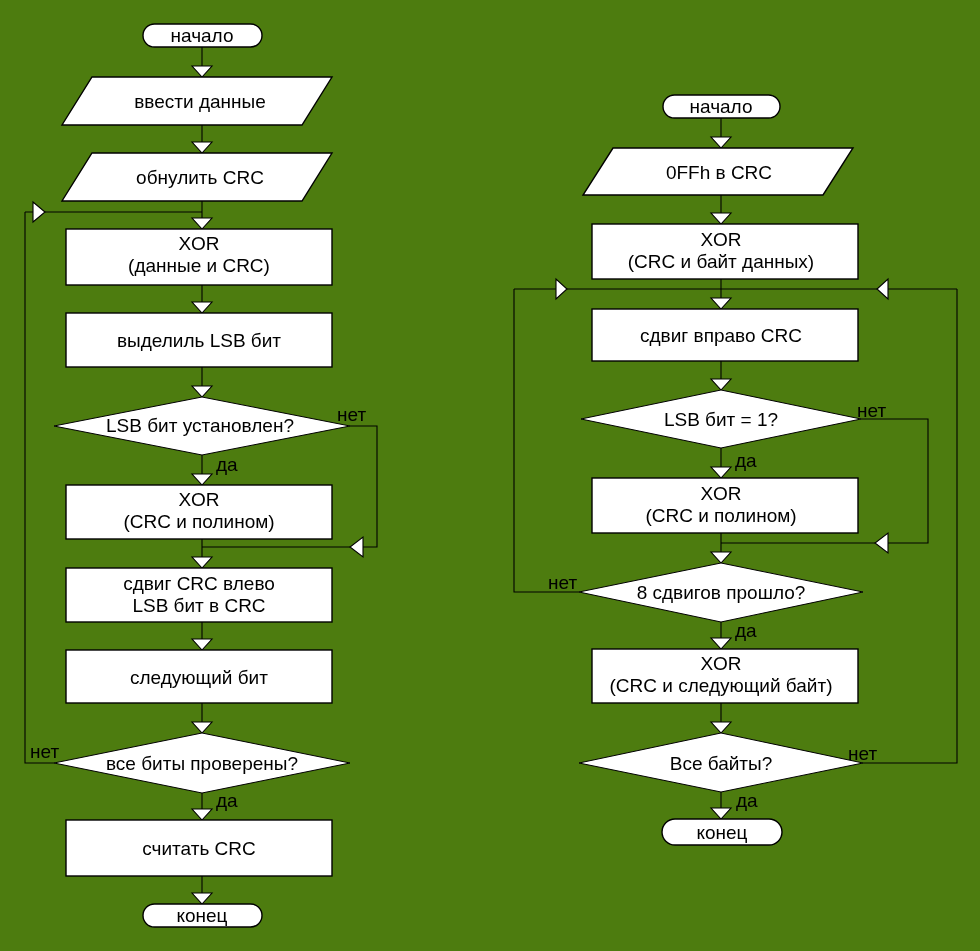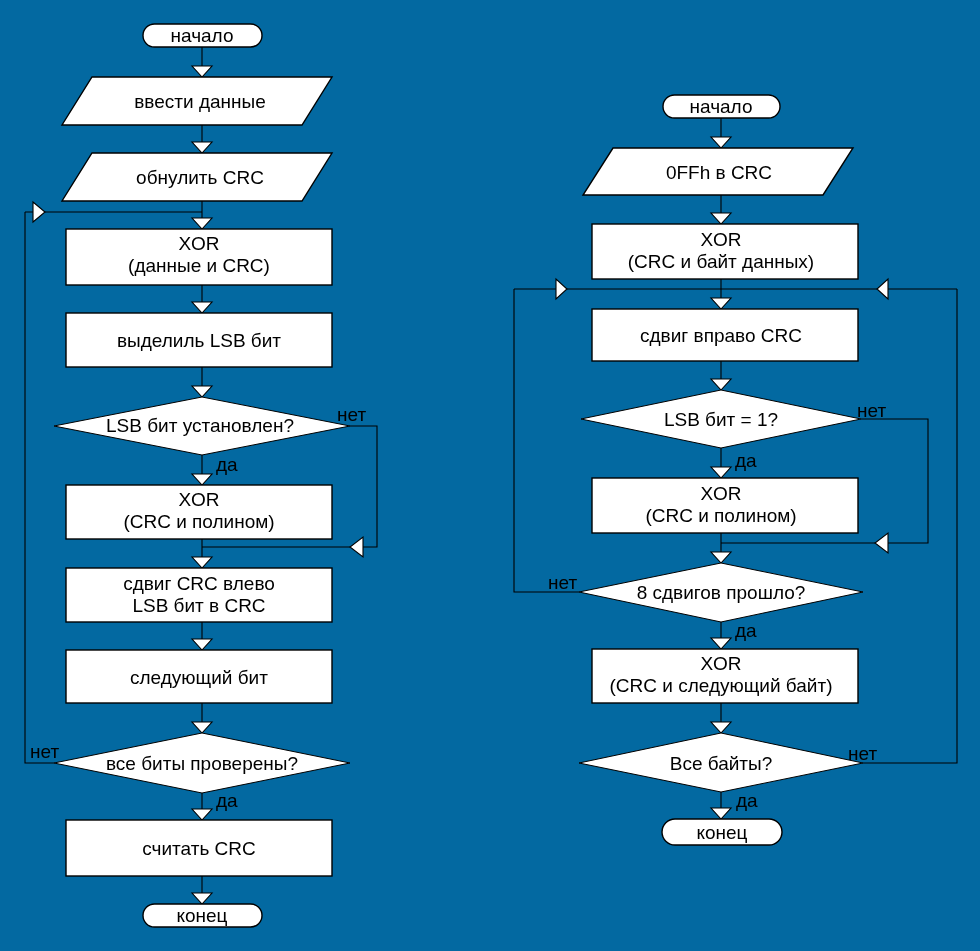--- a/index.html
+++ b/index.html
@@ -3,21 +3,21 @@
 <meta charset="utf-8">
 <style>
   html, body {
     margin: 0;
     padding: 0;
     background: #ffffff;
   }
   .page {
     width: 980px;
     height: 951px;
-    background: #0369a1;
+    background: #4d7c0f;
     position: relative;
     font-family: "Liberation Sans", sans-serif;
   }
   svg { display: block; }
   .shape {
     fill: #ffffff;
     stroke: #000000;
     stroke-width: 1.4;
   }
   .diamond {

